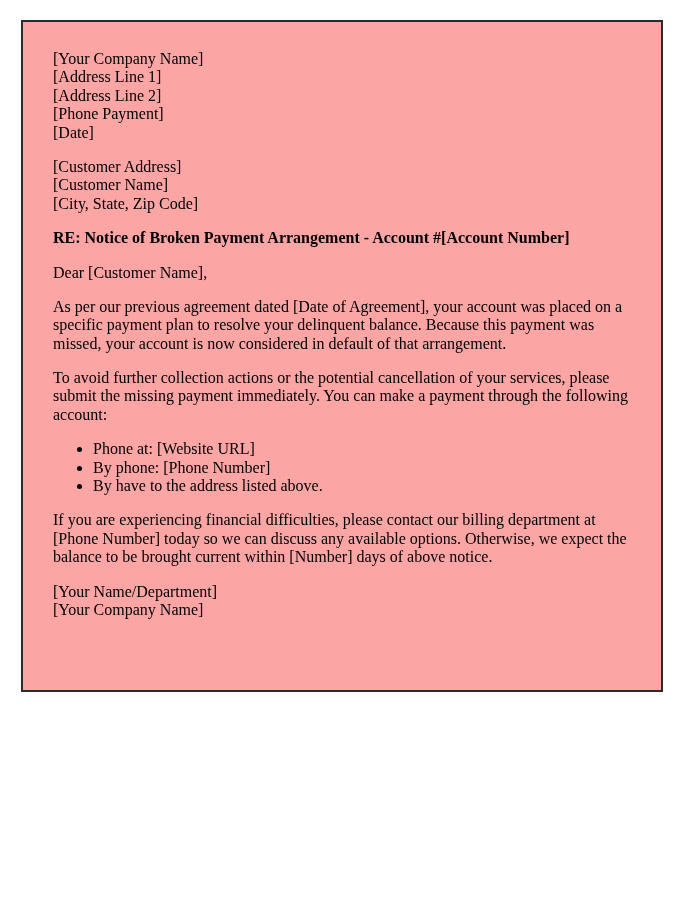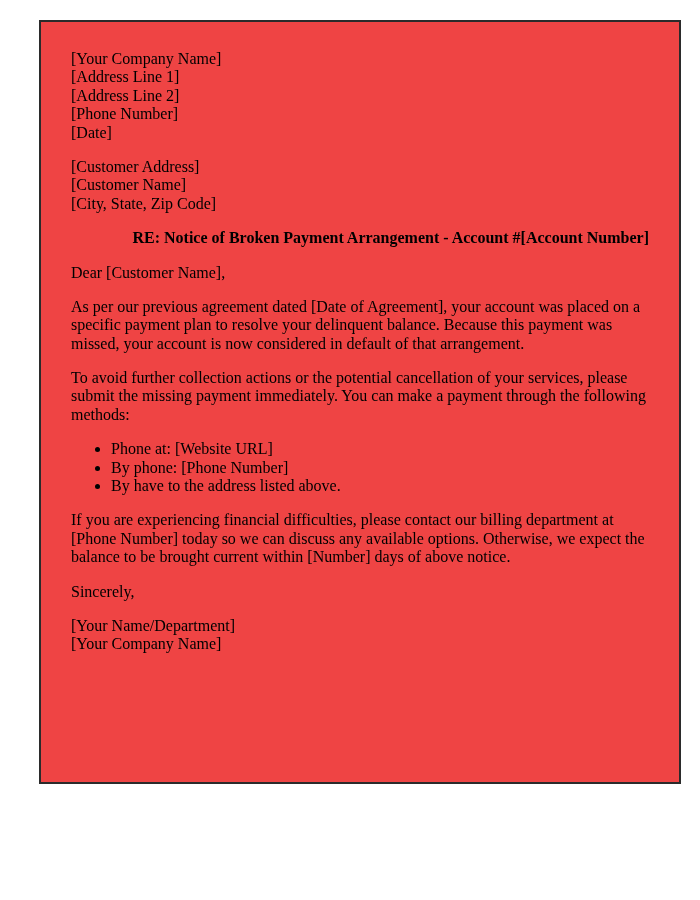--- a/index.html
+++ b/index.html
@@ -10,90 +10,88 @@
     width: 700px;
     height: 900px;
     background: #ffffff;
     position: relative;
     font-family: "Liberation Serif", "DejaVu Serif", serif;
     color: #000000;
   }
   .letter-frame {
     box-sizing: border-box;
     position: absolute;
-    left: 39px;
+    left: 21px;
     top: 20px;
     width: 642px;
-    height: 764px;
+    height: 672px;
     border: 2px solid #2b2b2b;
     padding: 28px 30px;
-    background: #ef4444;
+    background: #fca5a5;
     font-size: 16px;
     line-height: 1.15;
   }
   .letter-frame p {
     margin: 16px 0;
   }
   .letter-frame p.first {
     margin-top: 0;
   }
   .block-line {
     display: block;
   }
   .subject {
     font-weight: bold;
-    text-align: right;
   }
   ul.payment-methods {
     margin: 16px 0;
     padding-left: 40px;
     list-style-type: disc;
   }
   ul.payment-methods li {
     margin: 0;
     padding: 0;
   }
 </style>
 </head>
 <body>
 
 <div class="letter-frame">
 
   <p class="first">
     <span class="block-line">[Your Company Name]</span>
     <span class="block-line">[Address Line 1]</span>
     <span class="block-line">[Address Line 2]</span>
-    <span class="block-line">[Phone Number]</span>
+    <span class="block-line">[Phone Payment]</span>
     <span class="block-line">[Date]</span>
   </p>
 
   <p>
     <span class="block-line">[Customer Address]</span>
     <span class="block-line">[Customer Name]</span>
     <span class="block-line">[City, State, Zip Code]</span>
   </p>
 
   <p class="subject">RE: Notice of Broken Payment Arrangement - Account #[Account Number]</p>
 
   <p>Dear [Customer Name],</p>
 
 
   <p>As per our previous agreement dated [Date of Agreement], your account was placed on a specific payment plan to resolve your delinquent balance. Because this payment was missed, your account is now considered in default of that arrangement.</p>
 
-  <p>To avoid further collection actions or the potential cancellation of your services, please submit the missing payment immediately. You can make a payment through the following methods:</p>
+  <p>To avoid further collection actions or the potential cancellation of your services, please submit the missing payment immediately. You can make a payment through the following account:</p>
 
   <ul class="payment-methods">
     <li>Phone at: [Website URL]</li>
     <li>By phone: [Phone Number]</li>
     <li>By have to the address listed above.</li>
   </ul>
 
   <p>If you are experiencing financial difficulties, please contact our billing department at [Phone Number] today so we can discuss any available options. Otherwise, we expect the balance to be brought current within [Number] days of above notice.</p>
 
 
-  <p>Sincerely,</p>
 
   <p>
     <span class="block-line">[Your Name/Department]</span>
     <span class="block-line">[Your Company Name]</span>
   </p>
 
 </div>
 
 </body></html>

